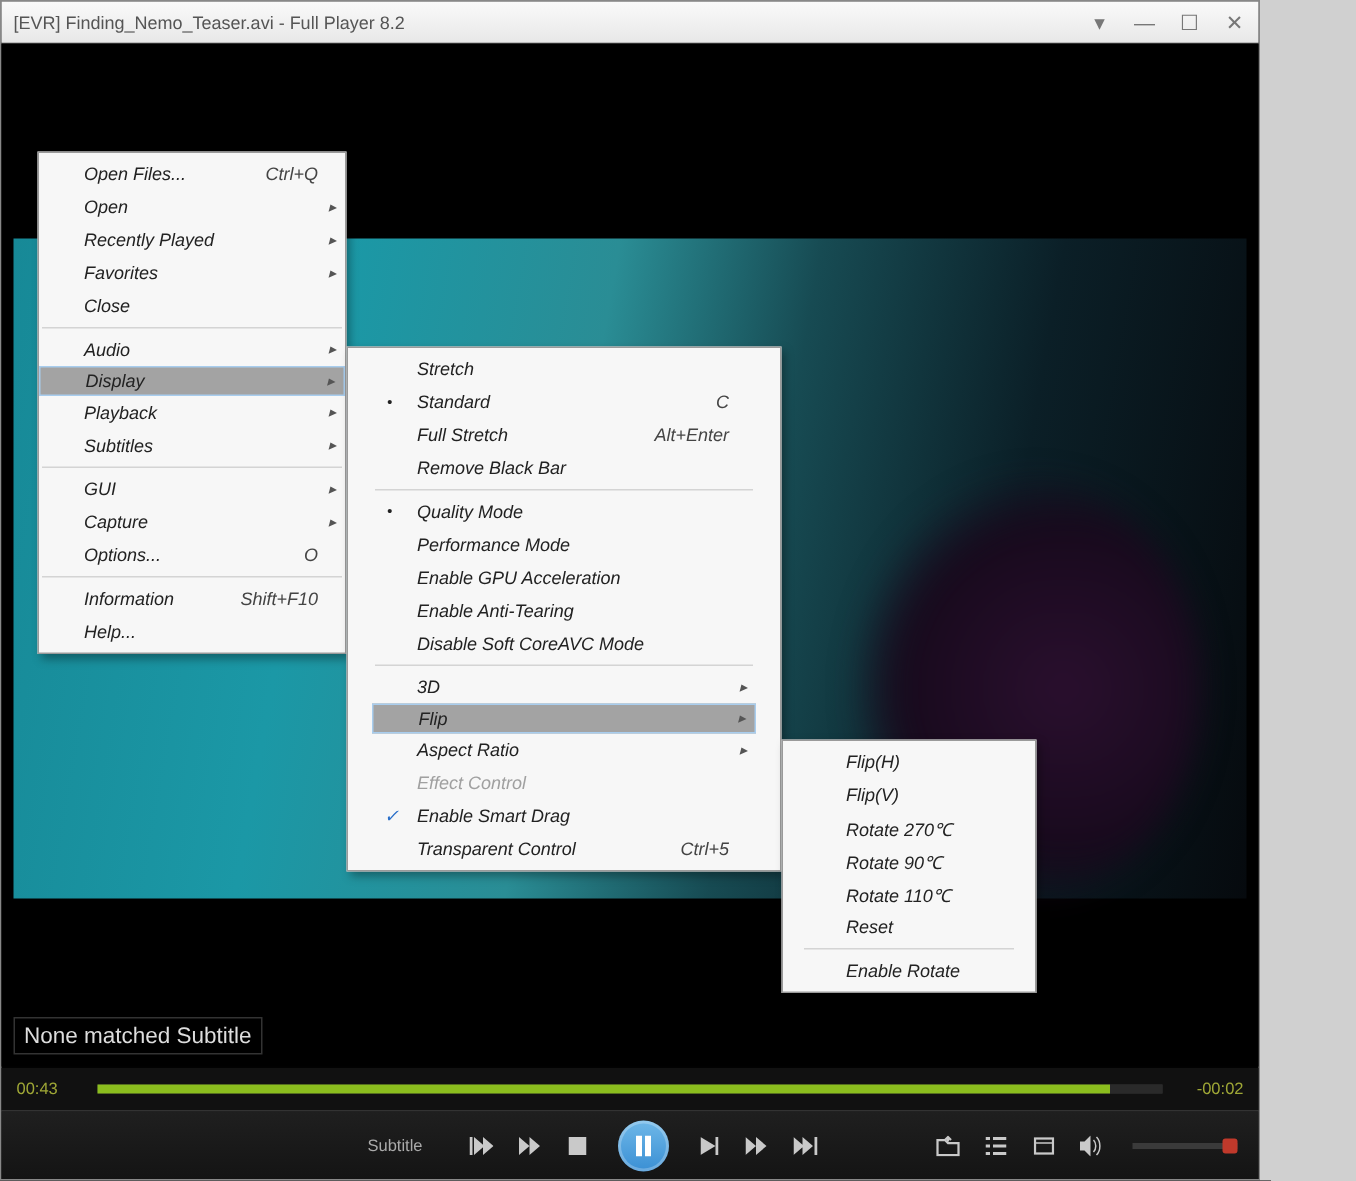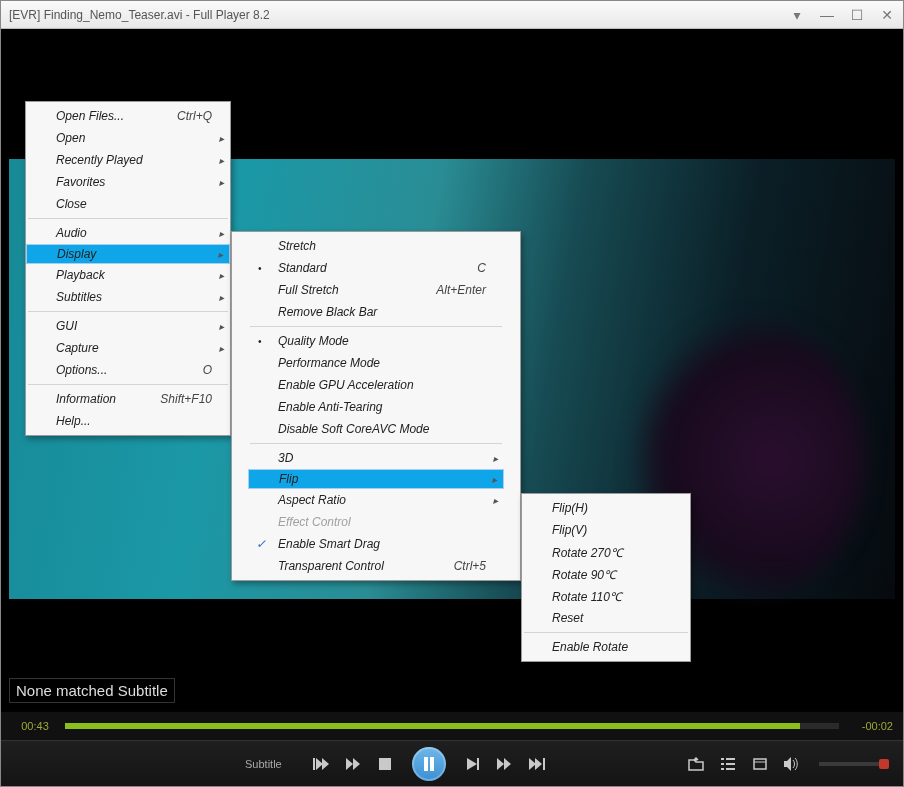--- a/index.html
+++ b/index.html
@@ -1,59 +1,59 @@
 <!DOCTYPE html>
 <html><head>
 <meta charset="utf-8">
 <style>
 * { margin: 0; padding: 0; box-sizing: border-box; font-family: "Segoe UI", Tahoma, sans-serif; }
 body { background: #d0d0d0; width: 904px; height: 787px; overflow: hidden; }
-.window { width: 904px; height: 787px; background: #020202; border: 1px solid #888; position: relative; }
+.window { width: 840px; height: 787px; background: #020202; border: 1px solid #888; position: relative; }
 .titlebar { height: 28px; background: linear-gradient(#fafafa,#e8e8e8); display: flex; align-items: center; padding: 0 8px; border-bottom: 1px solid #bbb; }
 .titlebar-text { font-size: 12px; color: #555; flex: 1; }
 .win-controls { display: flex; gap: 14px; color: #777; font-size: 14px; }
 .win-btn { cursor: pointer; width: 16px; text-align: center; line-height: 14px; }
 
 .video-area { position: absolute; top: 28px; left: 0; right: 0; bottom: 75px; background: #000; }
 .video-frame { position: absolute; top: 130px; left: 8px; right: 8px; height: 440px;
   background: linear-gradient(100deg, #178997 0%, #1b98a6 25%, #2a8d95 45%, #174b53 60%, #0b1f27 78%, #060a0e 100%); }
 .blob1 { position: absolute; left: 200px; top: 90px; width: 140px; height: 90px; background: radial-gradient(ellipse at 40% 30%, #2a3f8a 0%, #182b66 55%, rgba(24,43,102,0) 72%); border-radius: 50%; filter: blur(6px); }
 .blob2 { position: absolute; right: 30px; top: 160px; width: 230px; height: 280px; background: radial-gradient(ellipse at 60% 50%, #2a0f2e 0%, #180a1d 55%, rgba(24,10,29,0) 75%); border-radius: 50%; filter: blur(10px); }
 
 .subtitle-msg { position: absolute; left: 8px; bottom: 8px; background: rgba(0,0,0,.85); color: #ddd; font-size: 15px; padding: 3px 6px; border: 1px solid #333; }
 
 .seek-row { position: absolute; left: 0; right: 0; bottom: 46px; height: 28px; display: flex; align-items: center; padding: 0 10px; background: #111; }
-.time-label { color: #9fa736; font-size: 11px; width: 48px; text-align: center; }
+.time-label { color: #9fa736; font-size: 11px; width: 48px; }
 .time-label.right { text-align: right; }
 .seek-bar { flex: 1; height: 6px; background: #333; position: relative; margin: 0 6px; }
 .seek-fill { position: absolute; left: 0; top: 0; bottom: 0; width: 95%; background: #8bbd1e; }
 .seek-remain { position: absolute; right: 0; top: 0; bottom: 0; width: 5%; background: #2a2a2a; }
 
 .control-bar { position: absolute; left: 0; right: 0; bottom: 0; height: 46px; background: linear-gradient(#1f1f1f,#141414); display: flex; align-items: center; padding: 0 14px; gap: 10px; border-top: 1px solid #333; }
 .ctrl-sub { color: #aaa; font-size: 11px; margin-left: 230px; margin-right: 18px; }
 .ctrl-icon { color: #c9c9c9; font-size: 14px; width: 22px; text-align: center; cursor: pointer; }
 .ctrl-icon svg { display: block; margin: auto; }
 .play-btn { width: 34px; height: 34px; border-radius: 50%; background: linear-gradient(#6fb8e8,#3a8fd4); display: flex; align-items: center; justify-content: center; color: #fff; margin: 0 6px; box-shadow: inset 0 0 0 2px rgba(255,255,255,.25); }
 .spacer { flex: 1; }
 .vol-track { width: 70px; height: 4px; background: #3a3a3a; position: relative; margin-left: 6px; }
 .vol-knob { position: absolute; right: 0; top: -3px; width: 10px; height: 10px; background: #c0392b; border-radius: 2px; }
 
 
 .menu { position: absolute; background: #f7f7f7; border: 1px solid #9a9a9a; box-shadow: 2px 3px 6px rgba(0,0,0,.35); font-size: 12px; color: #222; }
 .menu .row { display: flex; align-items: center; height: 22px; padding: 0 18px 0 30px; position: relative; cursor: default; white-space: nowrap; font-style: italic; }
 .menu .row.has-sub::after { content: "▸"; position: absolute; right: 6px; font-size: 10px; color: #555; }
 .menu .row .shortcut { margin-left: auto; padding-left: 30px; color: #444; }
-.menu .row.highlight { background: #0ea5e9; border: 1px solid #a8cdee; height: 20px; margin: 0; }
+.menu .row.highlight { background: #a3a3a3; border: 1px solid #a8cdee; height: 20px; margin: 0; }
 .menu .sep { height: 1px; background: #d4d4d4; margin: 3px 2px; }
 .menu .row.disabled { color: #a0a0a0; }
 .menu .row .bullet { position: absolute; left: 10px; font-size: 10px; }
 .menu .row .check { position: absolute; left: 8px; color: #2a6fc9; font-size: 12px; }
 .menu.main { left: 24px; top: 100px; width: 206px; padding: 3px 0; }
 .menu.sub1 { left: 230px; top: 230px; width: 290px; padding: 3px 16px; }
-.menu.sub2 { left: 520px; top: 492px; width: 170px; padding: 3px 0; }
+.menu.sub2 { left: 520px; top: 492px; width: 170px; padding: 3px 12px; }
 </style>
 </head>
 <body>
 
 <div class="window">
 
   <div class="titlebar">
     <div class="titlebar-text">[EVR] Finding_Nemo_Teaser.avi - Full Player 8.2</div>
     <div class="win-controls">
       <div class="win-btn">▾</div>

